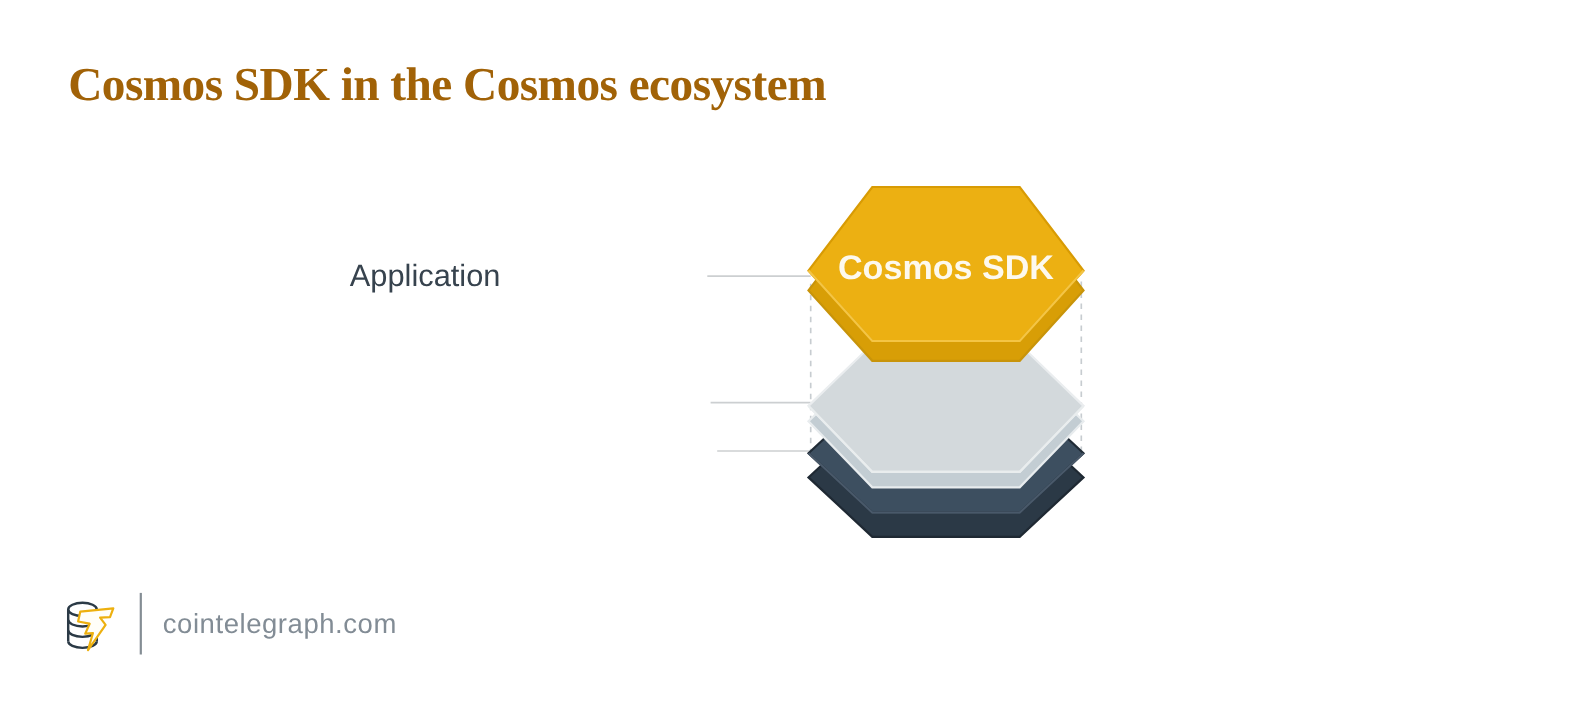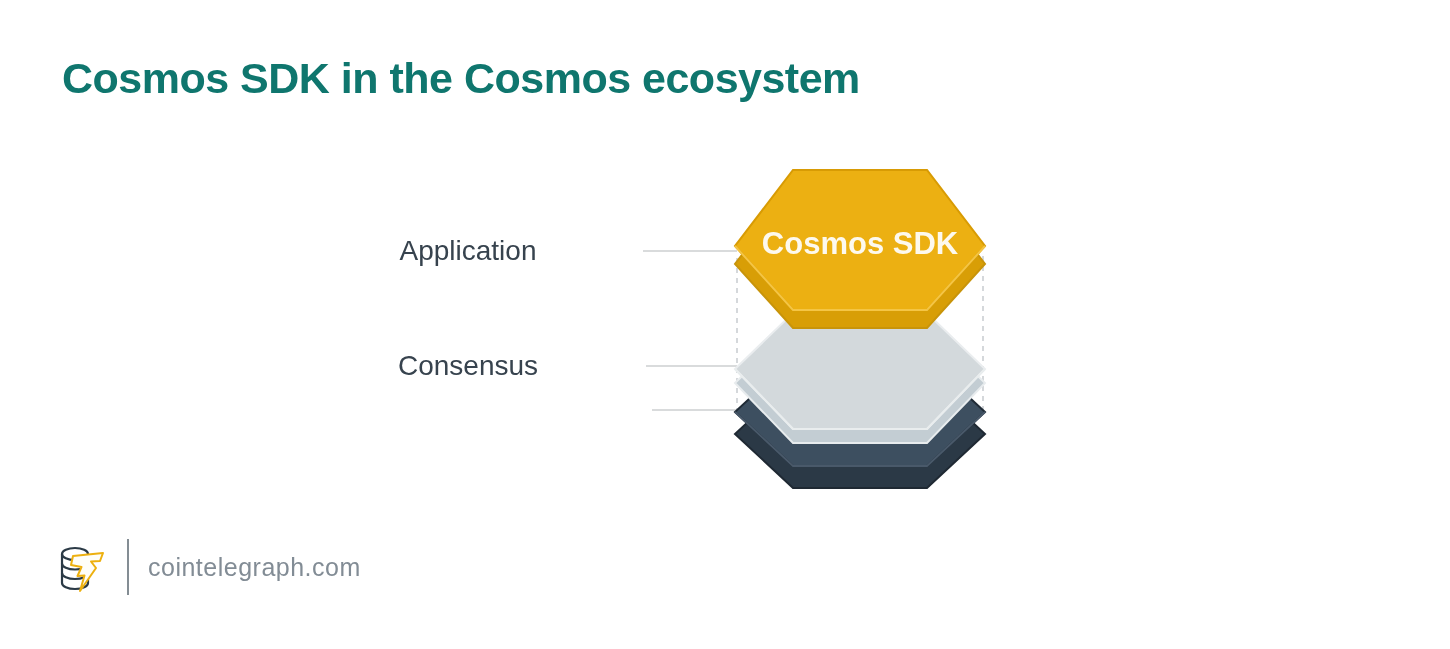--- a/index.html
+++ b/index.html
@@ -2,26 +2,27 @@
 <html><head>
 <meta charset="utf-8">
 <style>
   html,body{margin:0;padding:0;background:#fff;}
   .page{
     position:relative;width:1450px;height:649px;background:#ffffff;
     font-family:"Liberation Sans",sans-serif;overflow:hidden;
   }
   .page-title{
     position:absolute;left:62px;top:52px;margin:0;
-    font-size:43px;line-height:52px;font-weight:700;color:#0f766e;
+    font-size:43px;line-height:52px;font-weight:700;color:#a16207;
     letter-spacing:-0.5px;
+    font-family:Liberation Serif, serif;
   }
   .diagram-svg{position:absolute;left:0;top:0;}
   .layer-label{
-    position:absolute;right:832px;width:300px;text-align:center;
+    position:absolute;right:832px;width:300px;text-align:left;
     font-size:28px;line-height:30px;color:#37434e;white-space:nowrap;
   }
   .footer{position:absolute;left:0;top:538px;width:500px;height:60px;}
   .logo-svg{position:absolute;left:58px;top:6px;}
   .footer-divider{
     position:absolute;left:127px;top:1px;width:2px;height:56px;background:#848d94;
   }
   .footer-site{
     position:absolute;left:148px;top:15px;font-size:25px;color:#828c95;
     letter-spacing:0.5px;
@@ -60,21 +61,20 @@
 
     <g>
       <polygon points="793,188 927,188 985,264 927,328 793,328 735,264" fill="#d89e06" stroke="#c8940a" stroke-width="2"></polygon>
       <polygon points="793,170 927,170 985,246 927,310 793,310 735,246" fill="#ecb012" stroke="#d89b04" stroke-width="2"></polygon>
       <polyline points="735,246 793,310 927,310 985,246" fill="none" stroke="#f4c545" stroke-width="2"></polyline>
       <text class="hex-badge" x="860" y="254" text-anchor="middle" fill="#fdf9ee">Cosmos SDK</text>
     </g>
   </svg>
 
   <div class="layer-label" style="top:236px">Application</div>
-  <div class="layer-label" style="top:351px">Consensus</div>
 
   <div class="footer">
     <svg class="logo-svg" width="52" height="52" viewBox="0 0 52 52">
       <g fill="none" stroke="#2b3a46" stroke-width="2.2">
         <ellipse cx="17" cy="10" rx="13" ry="6"></ellipse>
         <path d="M4 10 V39"></path>
         <path d="M30 10 V39"></path>
         <path d="M4 19.5 A13 6 0 0 0 30 19.5"></path>
         <path d="M4 29 A13 6 0 0 0 30 29"></path>
         <path d="M4 39 A13 6 0 0 0 30 39"></path>

